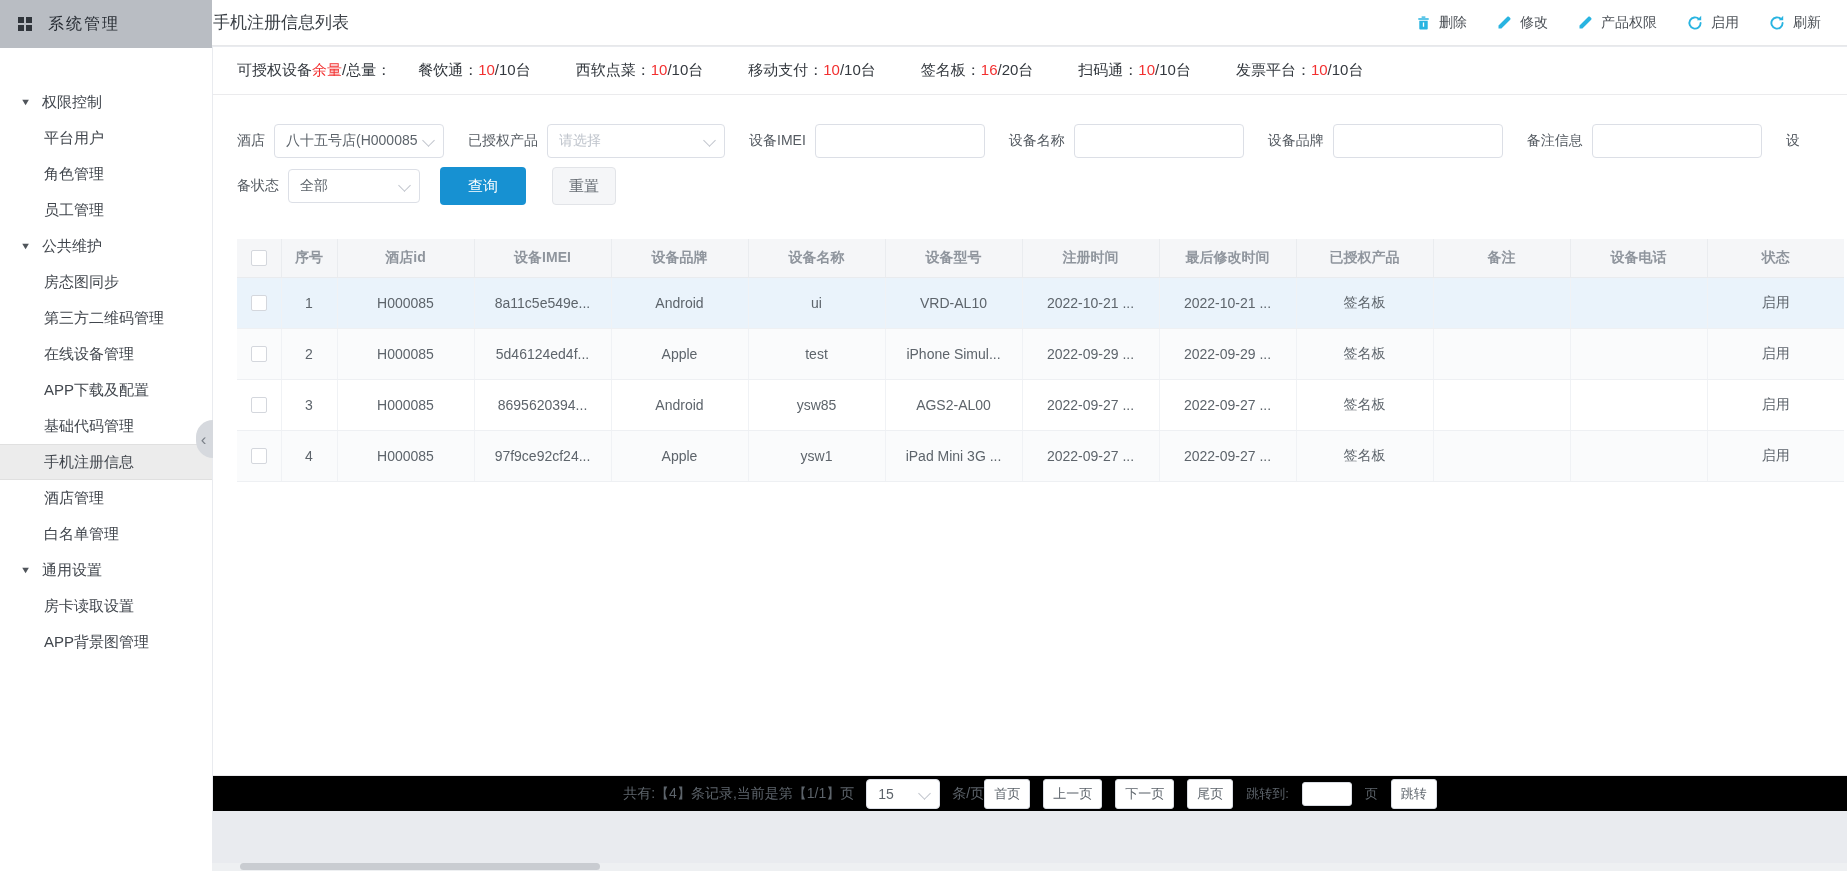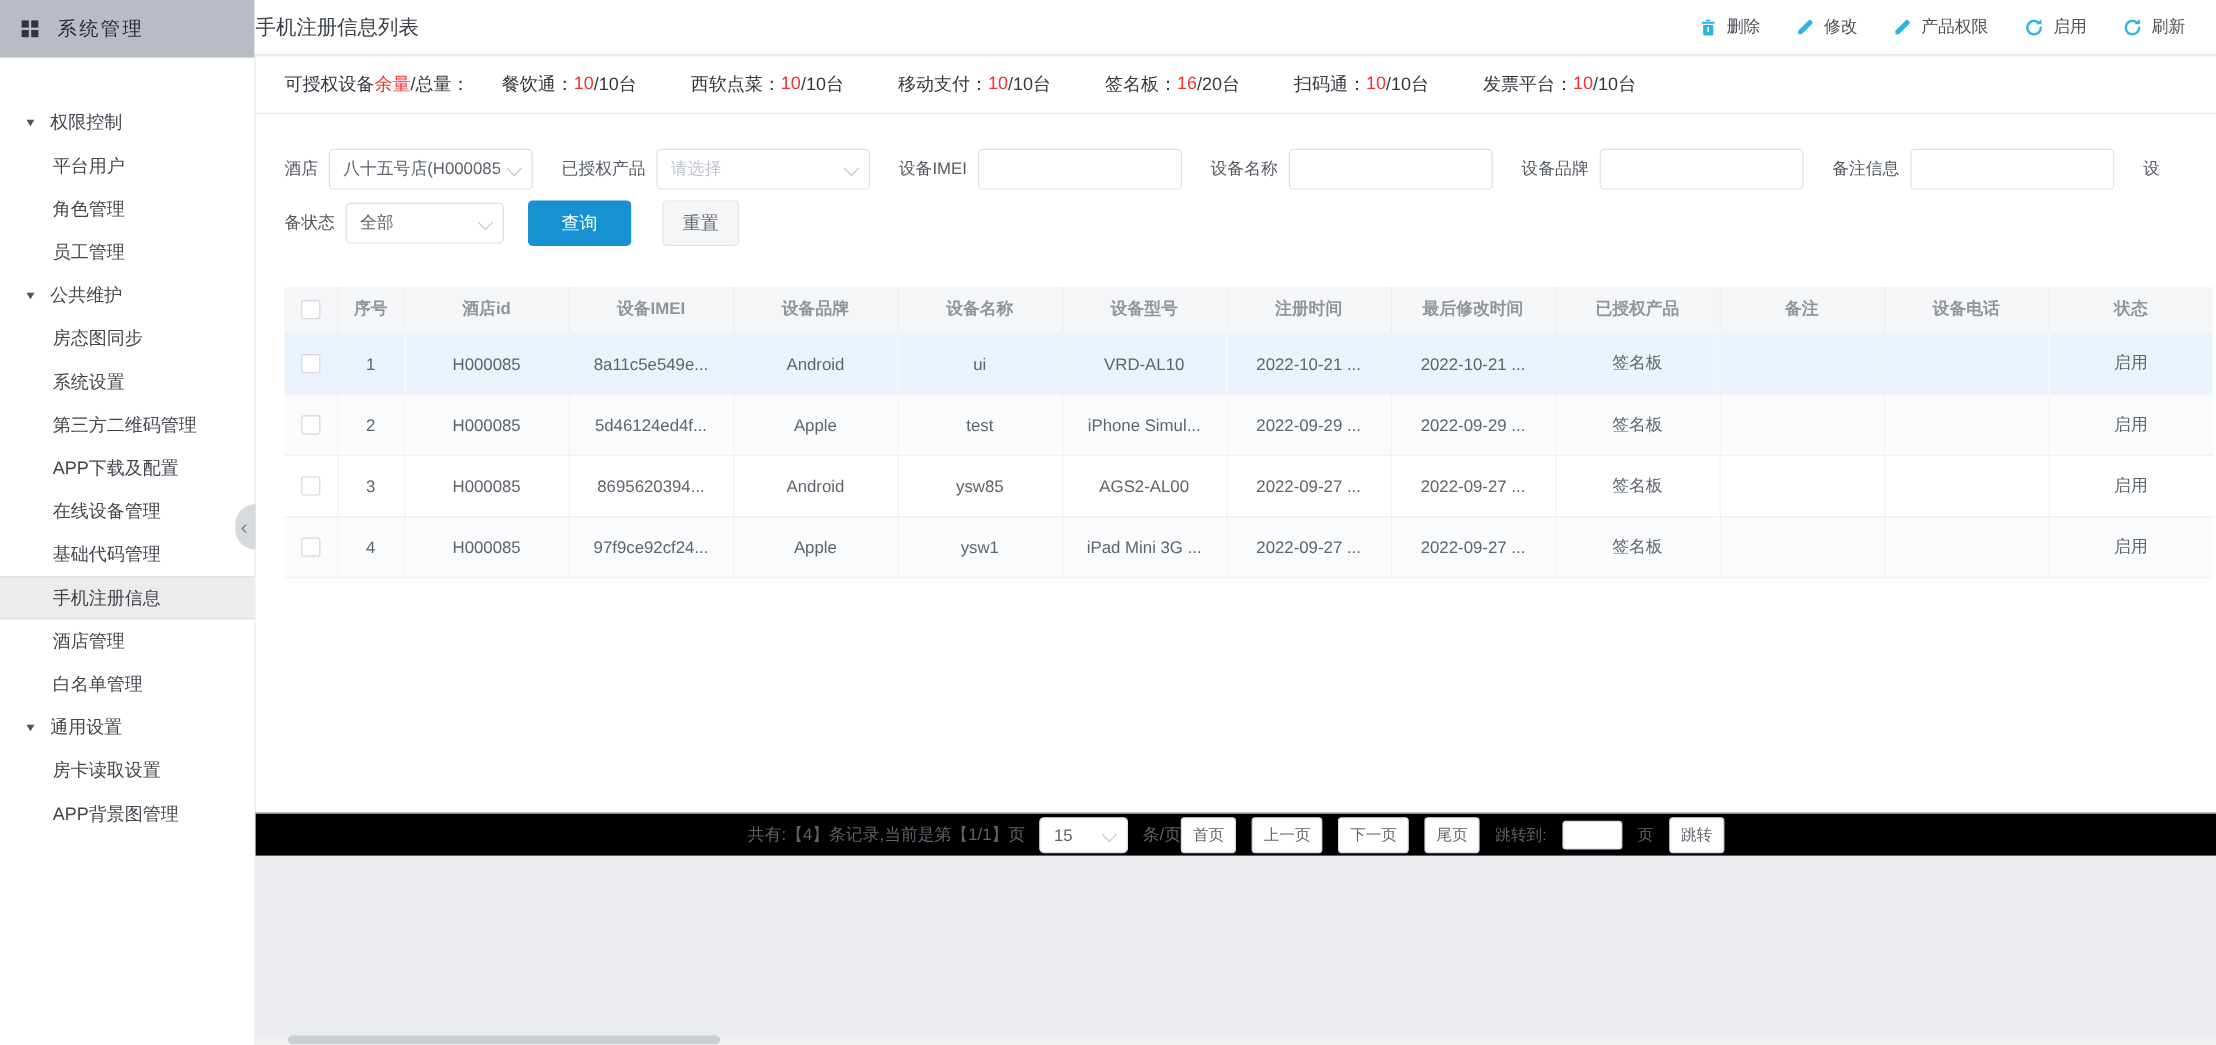--- a/index.html
+++ b/index.html
@@ -25,21 +25,21 @@
   .page-title{display:flex;align-items:center;margin-left:5px}
   .title-bar{width:3px;height:22px;background:var(--accent,#29b4e1);margin-right:10px}
   .page-title-text{font-size:17px;color:#3b4046}
   .toolbar{display:flex;align-items:center;gap:30px;padding-right:26px}
   .tb-btn{display:flex;align-items:center;gap:8px;background:none;border:none;font-size:14px;color:#4c5157;cursor:pointer;font-family:inherit;padding:0}
   .tb-icon{color:var(--accent,#29b4e1);display:flex}
   .collapse-handle{position:absolute;left:196px;top:420px;width:17px;height:38px;background:#d6d9de;border-radius:19px 0 0 19px;z-index:4;
     display:flex;align-items:center;justify-content:center;cursor:pointer}
   .chev-left{color:#7c828a;font-size:17px;line-height:1;margin-right:2px}
   
-  .card{position:absolute;left:213px;top:47px;width:1634px;height:666px;background:#fff;z-index:2}
+  .card{position:absolute;left:213px;top:47px;width:1634px;height:764px;background:#fff;z-index:2}
   .stats-row{height:48px;border-bottom:1px solid #ebebed;display:flex;align-items:center;padding-left:24px;gap:27px;
     font-size:15px;color:#33383e;box-sizing:border-box;white-space:nowrap}
   .red{color:var(--red,#f23030)}
   .q-item{display:inline-flex}
   
   .filters{padding:29px 0 0 24px}
   .filter-row{display:flex;align-items:center;flex-wrap:nowrap}
   .field{display:flex;align-items:center;margin-right:24px}
   .f-label{margin-right:9px;font-size:14px;color:#545a61;white-space:nowrap}
   .select{position:relative;height:34px;border:1px solid #dcdfe6;border-radius:4px;background:#fff;display:flex;align-items:center;
@@ -109,30 +109,27 @@
         <span class="item-label">员工管理</span>
       </div>
       <div class="menu-row section">
         <span class="caret">▼</span>
         <span class="sec-label">公共维护</span>
       </div>
       <div class="menu-row item">
         <span class="item-label">房态图同步</span>
       </div>
       <div class="menu-row item">
-        <span class="item-label">系统设置</span>
-      </div>
-      <div class="menu-row item">
         <span class="item-label">第三方二维码管理</span>
       </div>
       <div class="menu-row item">
+        <span class="item-label">在线设备管理</span>
+      </div>
+      <div class="menu-row item">
         <span class="item-label">APP下载及配置</span>
-      </div>
-      <div class="menu-row item">
-        <span class="item-label">在线设备管理</span>
       </div>
       <div class="menu-row item">
         <span class="item-label">基础代码管理</span>
       </div>
       <div class="menu-row item active">
         <span class="item-label">手机注册信息</span>
       </div>
       <div class="menu-row item">
         <span class="item-label">酒店管理</span>
       </div>

